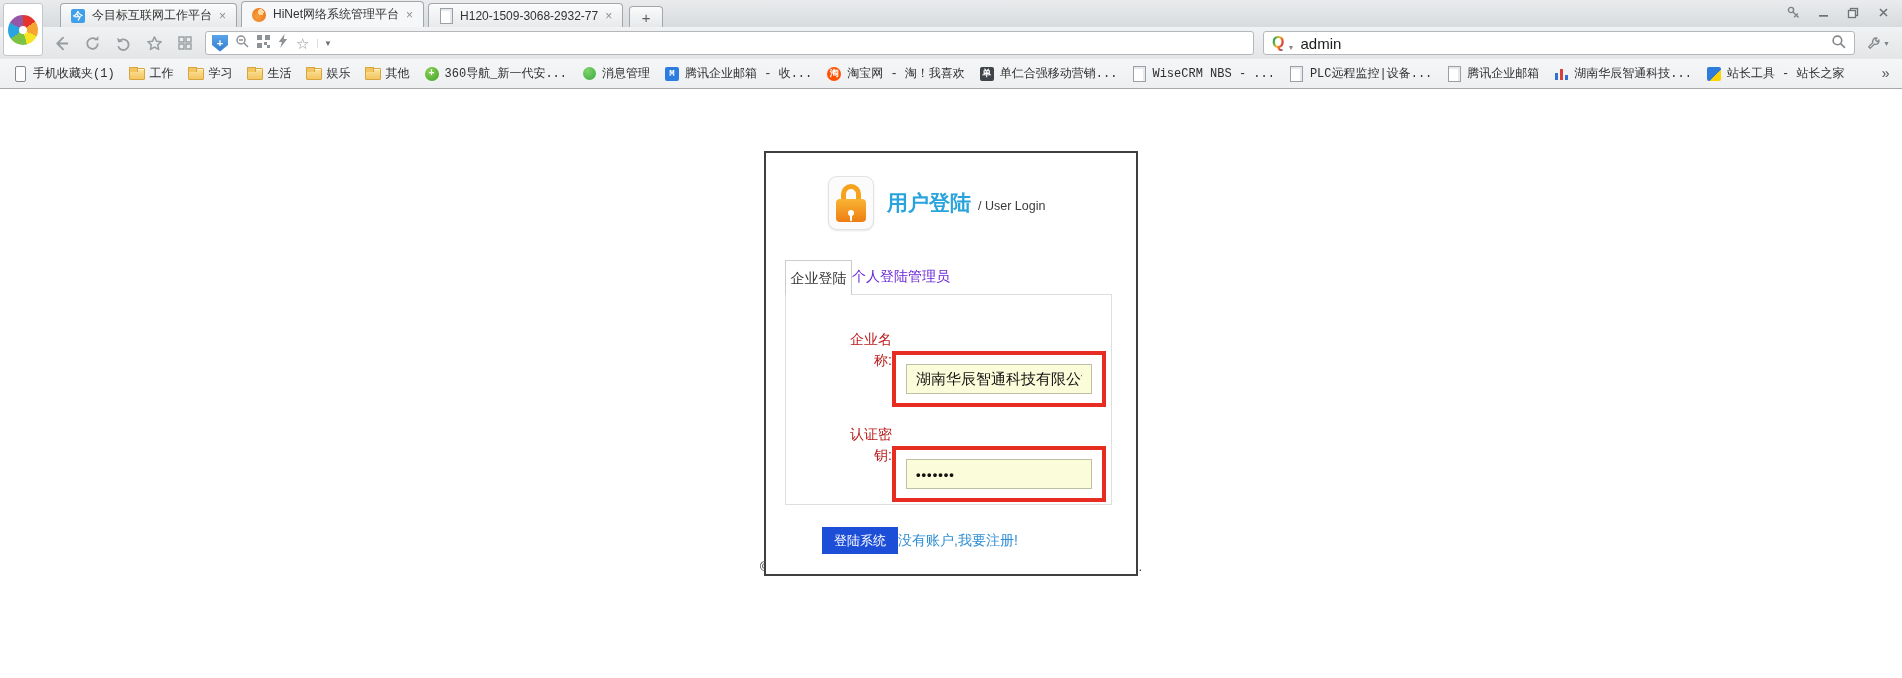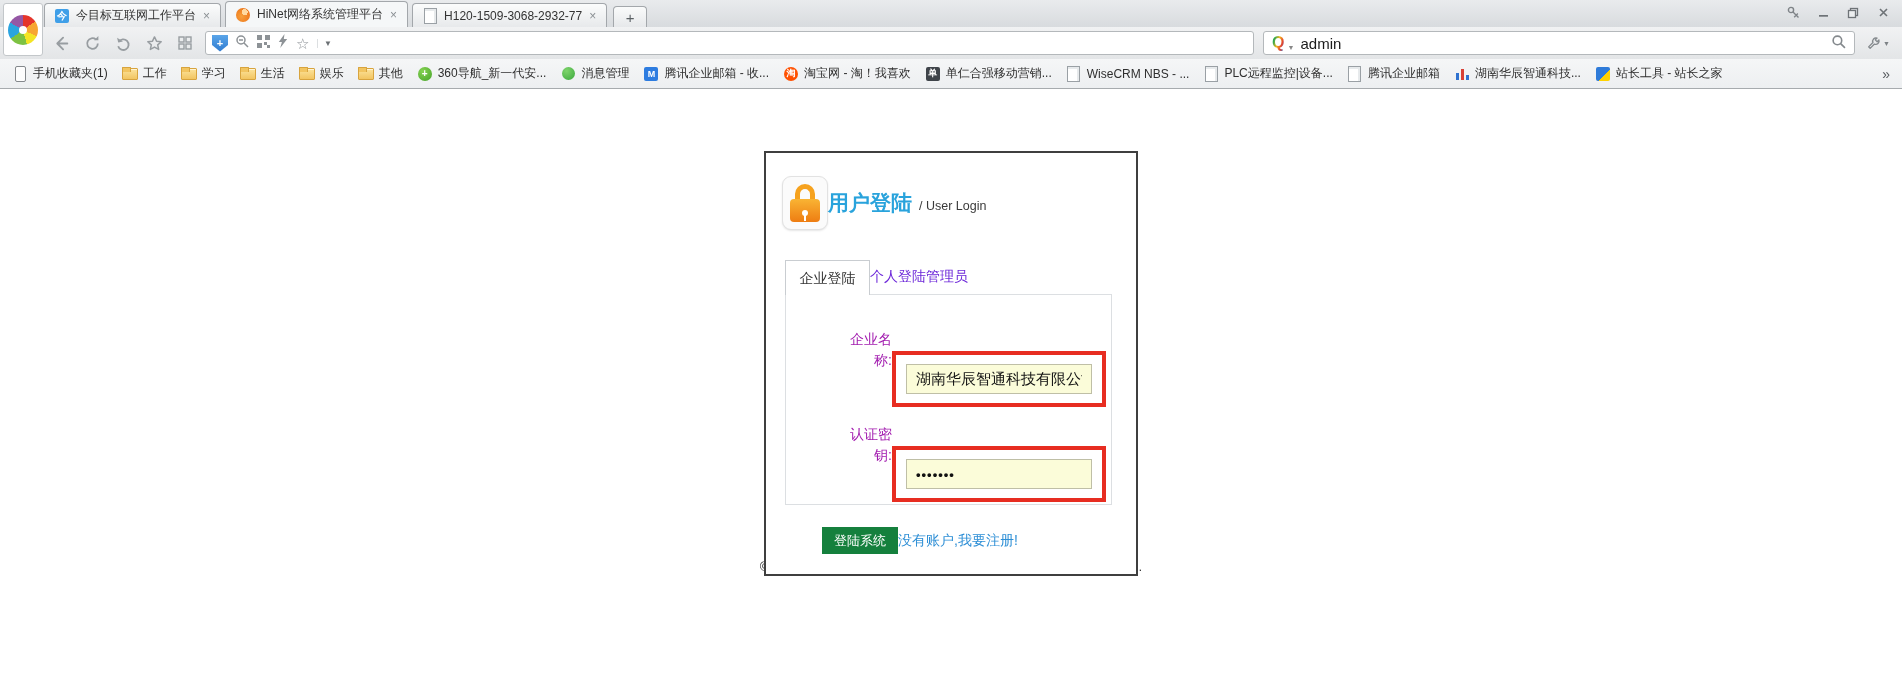--- a/index.html
+++ b/index.html
@@ -2,21 +2,21 @@
 <html><head>
 <meta charset="utf-8">
 <style>
   * { box-sizing: border-box; margin: 0; padding: 0; }
   html,body { width:1902px; height:678px; overflow:hidden;
     font-family:"Liberation Sans","DejaVu Sans",sans-serif; background:#fff; }
 
   
   .browser { width:100%; }
   .tabrow { position:relative; height:27px; background:linear-gradient(#e9ebed,#d8dbde);
-    display:flex; align-items:flex-end; padding-left:44px; }
+    display:flex; align-items:flex-end; padding-left:60px; }
   .logo { position:absolute; left:3px; top:3px; width:40px; height:53px; background:#fff;
     border:1px solid #c3c7ca; border-radius:3px; display:flex; align-items:center; justify-content:center; z-index:6; }
   .pinwheel { width:30px; height:30px; border-radius:50%; position:relative;
     background:conic-gradient(#e5352b 0 55deg,#f7a531 55deg 115deg,#f4e424 115deg 165deg,#7dc242 165deg 235deg,#2aa4e0 235deg 300deg,#9557a5 300deg 360deg); }
   .pinwheel::after { content:""; position:absolute; left:11px; top:11px; width:8px; height:8px; background:#fff; border-radius:50%; }
   .tabs { display:flex; align-items:flex-end; }
   .btab { height:24px; display:flex; align-items:center; gap:6px; padding:0 9px;
     border:1px solid #a3a7ab; border-bottom:none; border-radius:4px 4px 0 0;
     background:linear-gradient(#fbfcfc,#e7e9eb); margin-right:4px; font-size:12px; color:#333; max-width:230px; }
   .btab.active { background:#f5f7f8; height:26px; }
@@ -45,21 +45,21 @@
     display:flex; align-items:center; gap:6px; padding:0 8px; }
   .qlogo { font-weight:bold; font-size:16px; line-height:1;
     background:linear-gradient(110deg,#2fa84f 20%,#f3b61b 45%,#e5432e 70%,#2f7bd9 95%);
     -webkit-background-clip:text; background-clip:text; color:#2fa84f; -webkit-text-fill-color:transparent; }
   .qdrop { font-size:7px; color:#888; margin:8px 0 0 -3px; }
   .searchval { flex:1; font-size:15px; color:#1b1b1b; }
   .wrenchbtn { display:flex; align-items:center; gap:2px; padding:0 2px; }
   .wdrop { font-size:7px; color:#7d8286; }
 
   .bookmarks { height:30px; background:linear-gradient(#f5f6f7,#edeff1); border-bottom:1px solid #a7abae;
-    display:flex; align-items:center; gap:14px; padding:4px 12px; }
+    display:flex; align-items:center; gap:14px; padding:4px 12px;font-family:Liberation Mono, monospace; }
   .bitem { display:flex; align-items:center; gap:5px; font-size:12px; color:#2e2e2e; white-space:nowrap; }
   .boverflow { margin-left:auto; color:#55595d; font-size:14px; }
 
   
   .fi { width:16px; height:16px; flex:0 0 auto; display:inline-flex; align-items:center; justify-content:center;
     font-size:9px; color:#fff; font-weight:bold; position:relative; }
   .ico-folder::after { content:""; width:15px; height:10px; background:linear-gradient(#fce39b,#f2c561);
     border:1px solid #d8a43e; border-radius:1px; box-shadow:inset 0 1px 0 #fff5d5; }
   .ico-folder::before { content:""; position:absolute; top:1px; left:0; width:7px; height:4px;
     background:#f2c561; border:1px solid #d8a43e; border-bottom:none; border-radius:1px 1px 0 0; }
@@ -84,51 +84,51 @@
     background:linear-gradient(135deg,#2f7bd9 58%,#ffd200 58%); }
   .tico-jin::after { content:"今"; width:14px; height:14px; border-radius:2px; background:#3f9fe8;
     display:flex; align-items:center; justify-content:center; font-size:10px; }
   .tico-hinet::after { content:""; width:14px; height:14px; border-radius:50%;
     background:radial-gradient(circle at 62% 30%,#ffd9a0 0 3px,transparent 3px),
                radial-gradient(circle at 40% 60%,#f7a03b,#ea6a12); }
 
   
   .page { height:588px; background:#fff; }
   .loginbox { width:374px; margin:0 auto; position:relative; top:62px; border:2px solid #3f3f3f; background:#fff; }
-  .login-header { height:86px; display:flex; align-items:center; padding:14px 0 0 16px; }
+  .login-header { height:86px; display:flex; align-items:center; gap:13px; padding:14px 0 0 16px;margin-left:46px; }
   .lock-badge { width:46px; height:54px; background:#fbfbfb; border:1px solid #e2e2e2; border-radius:9px;
     display:flex; align-items:center; justify-content:center; box-shadow:0 1px 2px rgba(0,0,0,.10); }
   .lock { position:relative; width:30px; height:38px; }
   .lock-shackle { position:absolute; top:0; left:5px; width:20px; height:17px;
     border:5px solid #f6a21e; border-bottom:none; border-radius:10px 10px 0 0; }
   .lock-body { position:absolute; bottom:0; width:30px; height:23px;
     background:linear-gradient(#f9b434,#ee7d12); border-radius:4px; }
   .lock-key { position:absolute; bottom:6px; left:12px; width:6px; height:6px; background:#fff; border-radius:50%; }
   .lock-key::after { content:""; position:absolute; top:5px; left:2px; width:2px; height:6px; background:#fff; }
   .login-titles { display:flex; align-items:baseline; gap:7px; }
   .login-title-cn { color:#29a3dc; font-size:21px; font-weight:bold; }
   .login-title-en { color:#3a3a3a; font-size:12.5px; }
 
   .login-tabs { margin:20px 0 0 19px; height:35px; display:flex; align-items:center; position:relative; z-index:2; }
   .ltab { font-size:14px; color:#6d28d9; cursor:pointer; }
-  .ltab.active { width:85px; height:35px; line-height:34px; text-align:center; margin:0 0 -1px 0;
+  .ltab.active { width:67px; height:35px; line-height:34px; text-align:center; margin:0 0 -1px 0;
     background:#fff; border:1px solid #c9cdd1; border-bottom:none; color:#333; }
 
   .form-panel { margin:0 24px 0 19px; border:1px solid #dcdfe2; padding:34px 0 2px 0; background:#fff; }
   .frow { display:flex; align-items:flex-start; }
   .frow.first { margin-bottom:17px; }
-  .flabel { width:106px; text-align:right; font-size:14px; color:#a21caf; line-height:21px; }
+  .flabel { width:106px; text-align:right; font-size:14px; color:#b91c1c; line-height:21px; }
   .flabel span { display:inline-block; width:47px; text-align:right; }
   .red-wrap { margin-top:22px; border:4px solid #e72d21; padding:9px 10px; background:#fff; }
   .yinput { display:block; width:186px; height:30px; background:#fbfcd9; border:1px solid #bfbfa6;
     font-size:15px; color:#111; padding:0 9px; font-family:inherit; outline:none; }
   .yinput.pw { font-size:13px; font-weight:bold; letter-spacing:1px; }
 
   .actions { margin:22px 0 0 56px; padding-bottom:20px; display:flex; align-items:center; }
-  .btn-login { width:76px; height:27px; background:#15803d; border:none; color:#fff; font-size:13px;
+  .btn-login { width:76px; height:27px; background:#1d4ed8; border:none; color:#fff; font-size:13px;
     font-family:inherit; cursor:pointer; }
   .register-link { color:#2e8fd6; font-size:14px; text-decoration:none; cursor:pointer; }
 
   .page-footer { margin-top:45px; text-align:center; font-size:13.5px; color:#3a3a3a; }
 </style>
 </head>
 <body>
 
 <div class="browser">
 

